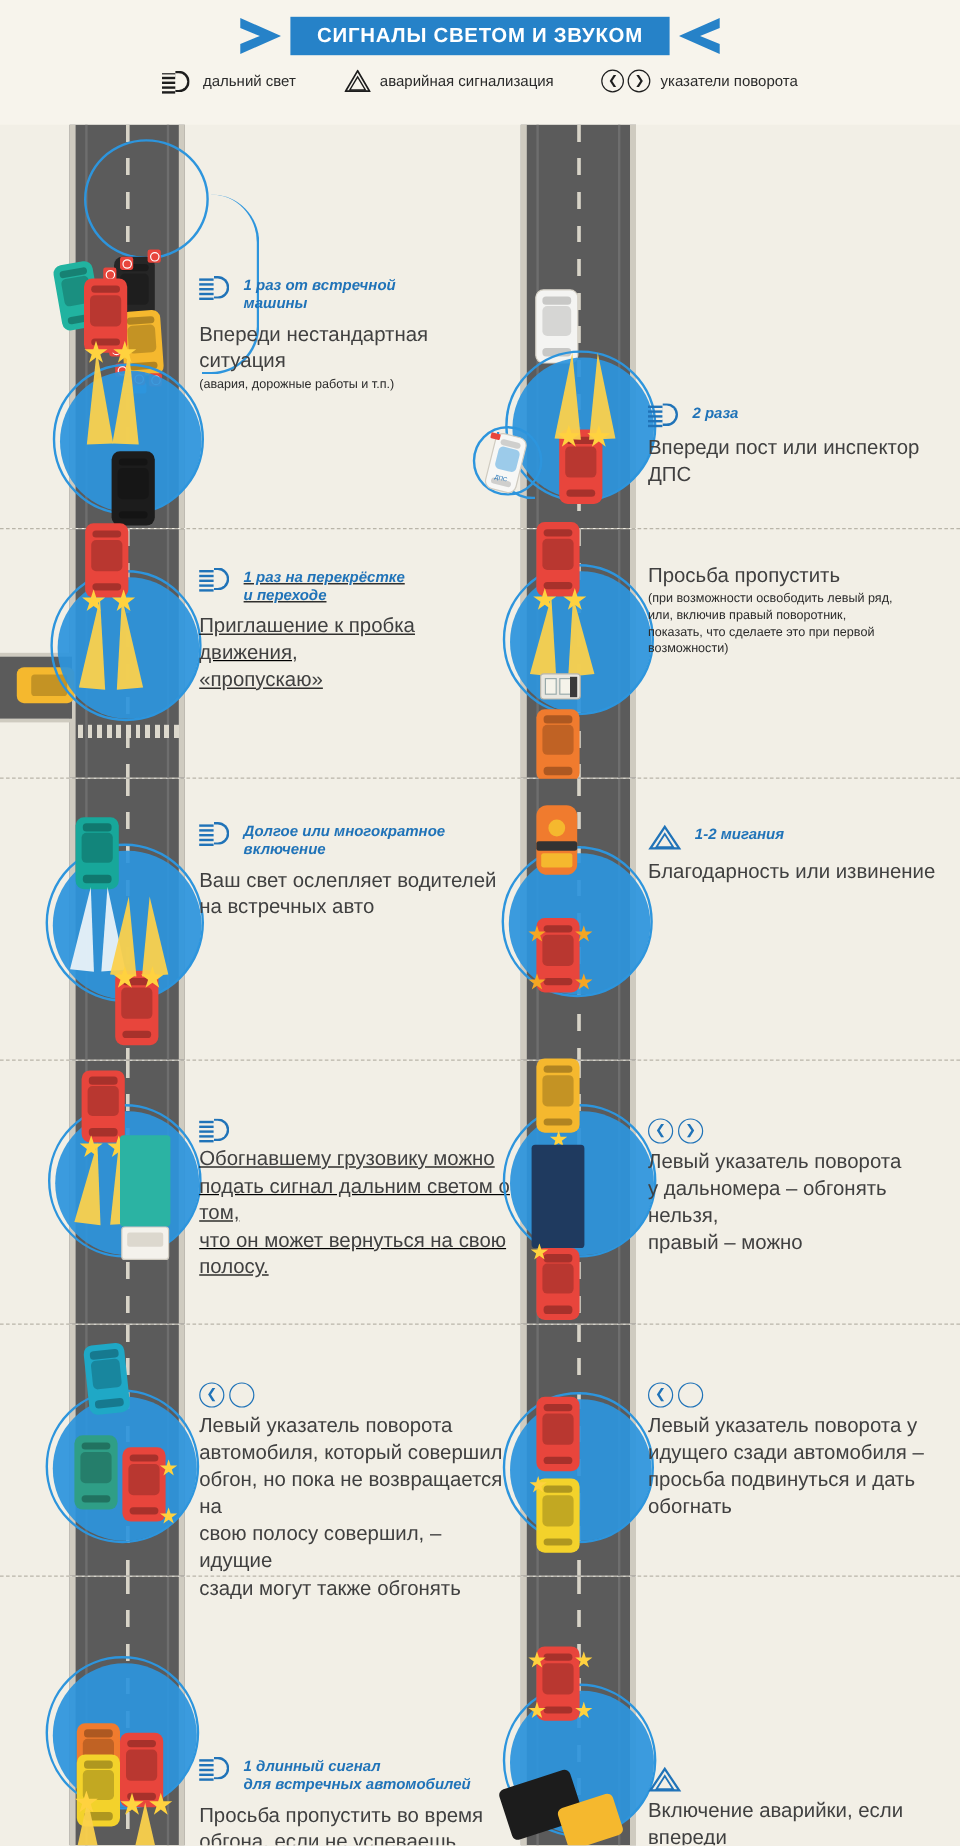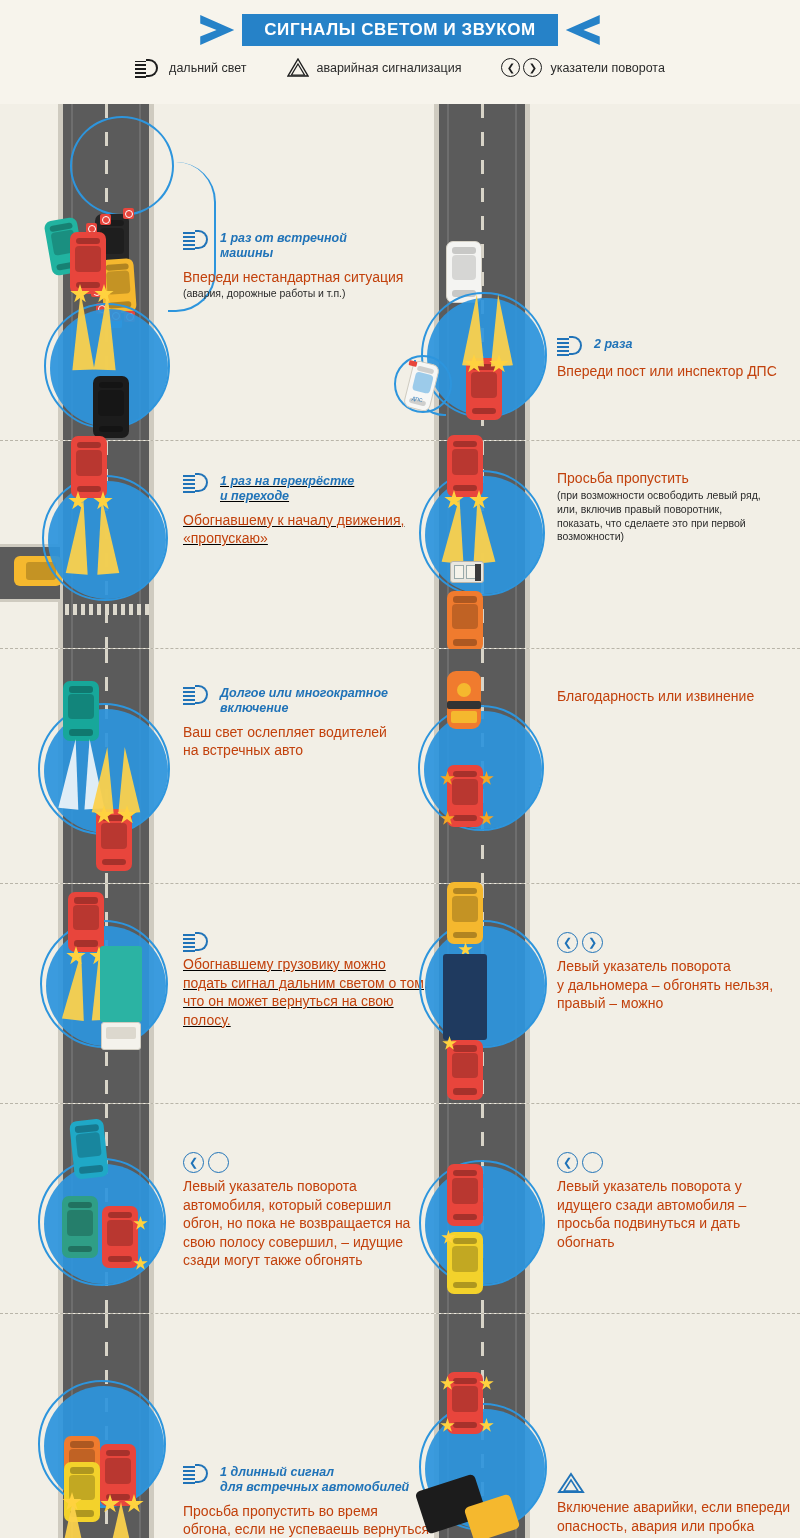--- a/index.html
+++ b/index.html
@@ -157,30 +157,30 @@
     background: repeating-linear-gradient(to right,
        #ddd9cd 0px, #ddd9cd 4px, transparent 4px, transparent 8px);
   }
 
   
   .sideroad {
     position:absolute; background:#5b5b5b;
   }
 
   
-  .txt { position:absolute;margin-left:17px; }
+  .txt { position:absolute; }
   .txt .head {
     display:flex; align-items:flex-start; gap:9px; margin-bottom:7px;
   }
   .head-label {
     color:#2073b8; font-style:italic; font-weight:bold;
     font-size:12.5px; line-height:1.18; padding-top:1px;
   }
   .body-main {
-    font-size:14px; color:#c2410c; line-height:1.33;
+    font-size:17px; color:#404040; line-height:1.33;
   }
   .body-sub {
     font-size:10.5px; color:#2b2b2b; line-height:1.33; margin-top:1px;
   }
 
   
   .bi { position:relative; width:28px; height:19px; flex:0 0 28px; }
   .bi .lines { position:absolute; left:0; top:2px; width:12px; }
   .bi .lines i {
     display:block; height:1.7px; background:#2073b8; margin-bottom:2.3px; width:12px;
@@ -419,21 +419,21 @@
                 <i></i>
               </span>
               <span class="dome"></span>
           </span>
           <span class="head-label">
             <span>1 раз на перекрёстке</span><br>
             <span>и переходе</span>
           </span>
         </div>
         <div class="body-main">
-          <span>Обогнавшему к началу движения,</span><br>
+          <span>Приглашение к пробка движения,</span><br>
           <span>«пропускаю»</span>
         </div>
       </div>
 
       <div class="spot" style="left:425px; top:35px; width:118px; height:118px;"></div>
       <div class="spot-ring" style="left:419px; top:29px; width:126px; height:126px;"></div>
       <div class="car" style="left:447px; top:-6px; width:36px; height:62px; background:#e8453c;">
         <div class="wshield"></div>
           <div class="roof"></div>
           <div class="rwin"></div>
@@ -529,20 +529,29 @@
         <div class="wshield"></div>
           <div class="roof"></div>
           <div class="rwin"></div>
       </div>
       <div class="flash sm orange" style="left:440px; top:122px;"></div>
       <div class="flash sm orange" style="left:479px; top:122px;"></div>
       <div class="flash sm orange" style="left:440px; top:162px;"></div>
       <div class="flash sm orange" style="left:479px; top:162px;"></div>
 
       <div class="txt" style="left:540px; top:38px; width:250px;">
+        <div class="head">
+          <span class="bt">
+            <svg width="28" height="22" viewBox="0 0 28 22">
+              <polygon points="14,2 26,20 2,20" fill="none" stroke="#2073b8" stroke-width="1.9"></polygon>
+              <polygon points="14,8 21,19 7,19" fill="none" stroke="#2073b8" stroke-width="1.5"></polygon>
+            </svg>
+          </span>
+          <span class="head-label">1-2 мигания</span>
+        </div>
         <div class="body-main">Благодарность или извинение</div>
       </div>
     </div>
 
     <div class="section" style="top:780px; height:220px;">
       <div class="roadcol left">
         <div class="road-edge-l"></div>
           <div class="road-edge-r"></div>
           <div class="road-dash"></div>
       </div>

